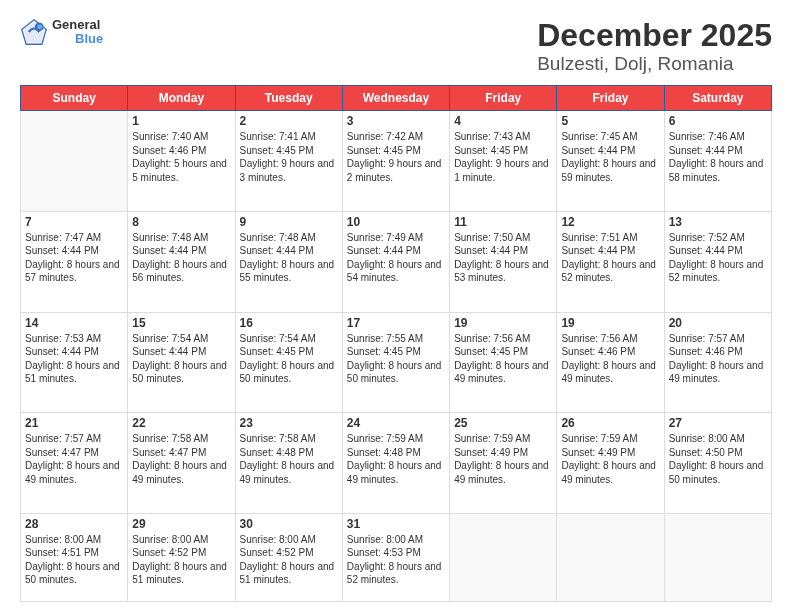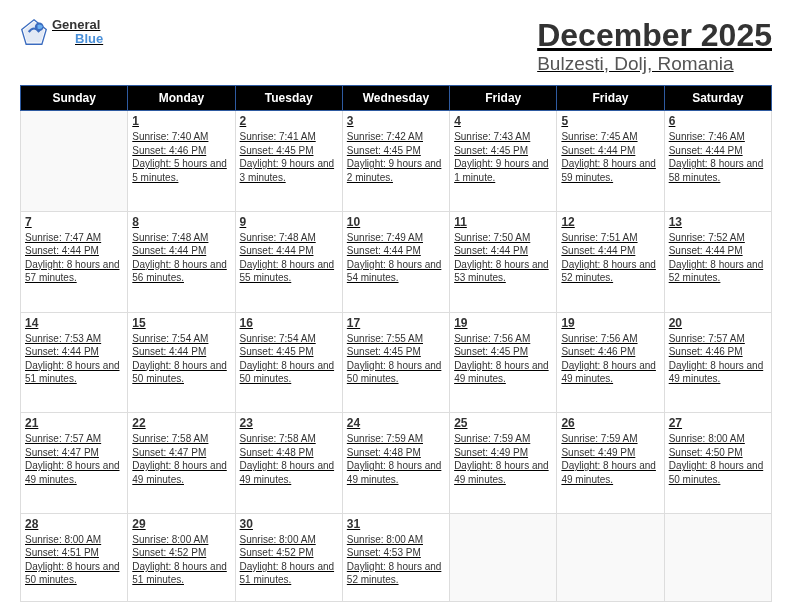--- a/index.html
+++ b/index.html
@@ -9,21 +9,20 @@
       font-family: Arial, sans-serif;
       background: #fff;
       overflow: hidden;
     }
     .page {
       width: 792px;
       height: 612px;
       padding: 18px 20px 10px 20px;
       display: flex;
       flex-direction: column;
-      text-decoration: underline;
     }
     .header {
       display: flex;
       justify-content: space-between;
       align-items: flex-start;
       margin-bottom: 10px;
     }
     .logo {
       display: flex;
       align-items: center;
@@ -56,21 +55,21 @@
       color: #555;
     }
     .calendar {
       flex: 1;
       border: 1px solid #ccc;
       border-collapse: collapse;
       width: 100%;
       table-layout: fixed;
     }
     .calendar th {
-      background-color: #000000;
+      background-color: #ef4444;
       color: white;
       text-align: center;
       padding: 5px 0;
       font-size: 12px;
       font-weight: bold;
       border: 1px solid #2e5aa0;
     }
     .calendar td {
       vertical-align: top;
       border: 1px solid #ddd;

